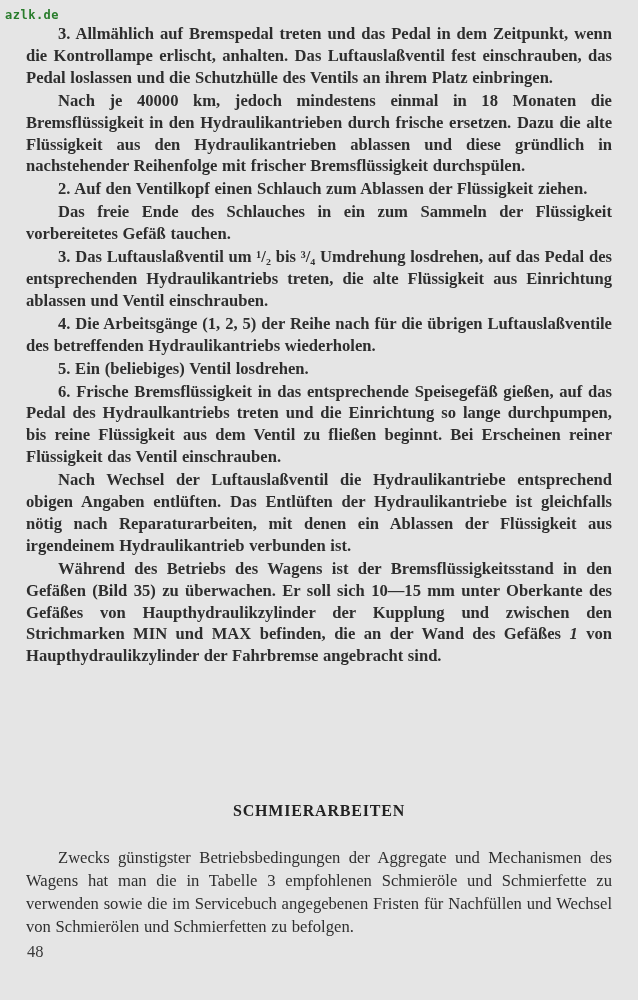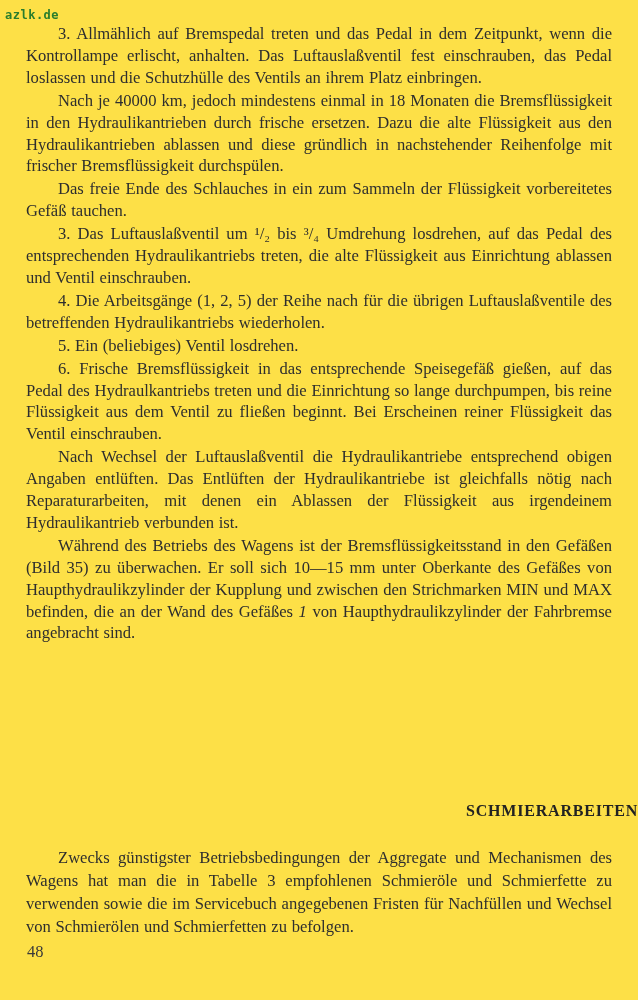--- a/index.html
+++ b/index.html
@@ -8,55 +8,55 @@
     height: 1000px;
     background: #fefefe;
     position: relative;
     overflow: hidden;
     font-family: "Liberation Serif", "DejaVu Serif", serif;
     color: #2e2e2e;
   }
   .page {
     position: absolute;
     inset: 0;
-    background: #fde047;
+    background: #e5e5e5;
   }
   .watermark {
     position: absolute;
     top: 8px;
     left: 5px;
     font-family: "DejaVu Sans Mono", "Liberation Mono", monospace;
     font-size: 12px;
     font-weight: bold;
     letter-spacing: 0.5px;
   }
   .text-col {
     position: absolute;
     left: 26px;
     width: 586px;
   }
-  .col-1 { top: 23px; }
+  .col-1 { top: 23px; font-weight: bold; }
   .col-2 { top: 846px; }
   .text-col p {
     margin: 0 0 1px 0;
     font-size: 16.6px;
     line-height: 21.9px;
     text-align: justify;
     text-indent: 32px;
     word-spacing: 0.5px;
   }
   .col-2 p { line-height: 23px; }
   .vessel-num { font-style: italic; }
   .section-heading {
     position: absolute;
     top: 802px;
     left: 0;
     width: 638px;
     margin: 0;
-    text-align: right;
+    text-align: center;
     font-size: 16px;
     font-weight: bold;
     letter-spacing: 0.8px;
     color: #222;
   }
   .page-number {
     position: absolute;
     top: 942px;
     left: 27px;
     font-size: 16.5px;
@@ -66,20 +66,21 @@
 </head>
 <body>
 
 <div class="page">
 
   <div class="watermark" style="color:#2a7d2d;">azlk.de</div>
 
   <div class="text-col col-1">
     <p>3. Allmählich auf Bremspedal treten und das Pedal in dem Zeitpunkt, wenn die Kontrollampe erlischt, anhalten. Das Luftauslaßventil fest einschrauben, das Pedal loslassen und die Schutzhülle des Ventils an ihrem Platz einbringen.</p>
     <p>Nach je 40000 km, jedoch mindestens einmal in 18 Monaten die Bremsflüssigkeit in den Hydraulikantrieben durch frische ersetzen. Dazu die alte Flüssigkeit aus den Hydraulikantrieben ablassen und diese gründlich in nachstehender Reihenfolge mit frischer Bremsflüssigkeit durchspülen.</p>
+    <p>2. Auf den Ventilkopf einen Schlauch zum Ablassen der Flüssigkeit ziehen.</p>
     <p>Das freie Ende des Schlauches in ein zum Sammeln der Flüssigkeit vorbereitetes Gefäß tauchen.</p>
     <p>3. Das Luftauslaßventil um ¹/₂ bis ³/₄ Umdrehung losdrehen, auf das Pedal des entsprechenden Hydraulikantriebs treten, die alte Flüssigkeit aus Einrichtung ablassen und Ventil einschrauben.</p>
     <p>4. Die Arbeitsgänge (1, 2, 5) der Reihe nach für die übrigen Luftauslaßventile des betreffenden Hydraulikantriebs wiederholen.</p>
     <p>5. Ein (beliebiges) Ventil losdrehen.</p>
     <p>6. Frische Bremsflüssigkeit in das entsprechende Speisegefäß gießen, auf das Pedal des Hydraulkantriebs treten und die Einrichtung so lange durchpumpen, bis reine Flüssigkeit aus dem Ventil zu fließen beginnt. Bei Erscheinen reiner Flüssigkeit das Ventil einschrauben.</p>
     <p>Nach Wechsel der Luftauslaßventil die Hydraulikantriebe entsprechend obigen Angaben entlüften. Das Entlüften der Hydraulikantriebe ist gleichfalls nötig nach Reparaturarbeiten, mit denen ein Ablassen der Flüssigkeit aus irgendeinem Hydraulikantrieb verbunden ist.</p>
     <p>
       <span>Während des Betriebs des Wagens ist der Bremsflüssigkeitsstand in den Gefäßen (Bild 35) zu überwachen. Er soll sich 10—15 mm unter Oberkante des Gefäßes von Haupthydraulikzylinder der Kupplung und zwischen den Strichmarken MIN und MAX befinden, die an der Wand des Gefäßes </span><span class="vessel-num">1</span><span> von Haupthydraulikzylinder der Fahrbremse angebracht sind.</span>
     </p>
   </div>

